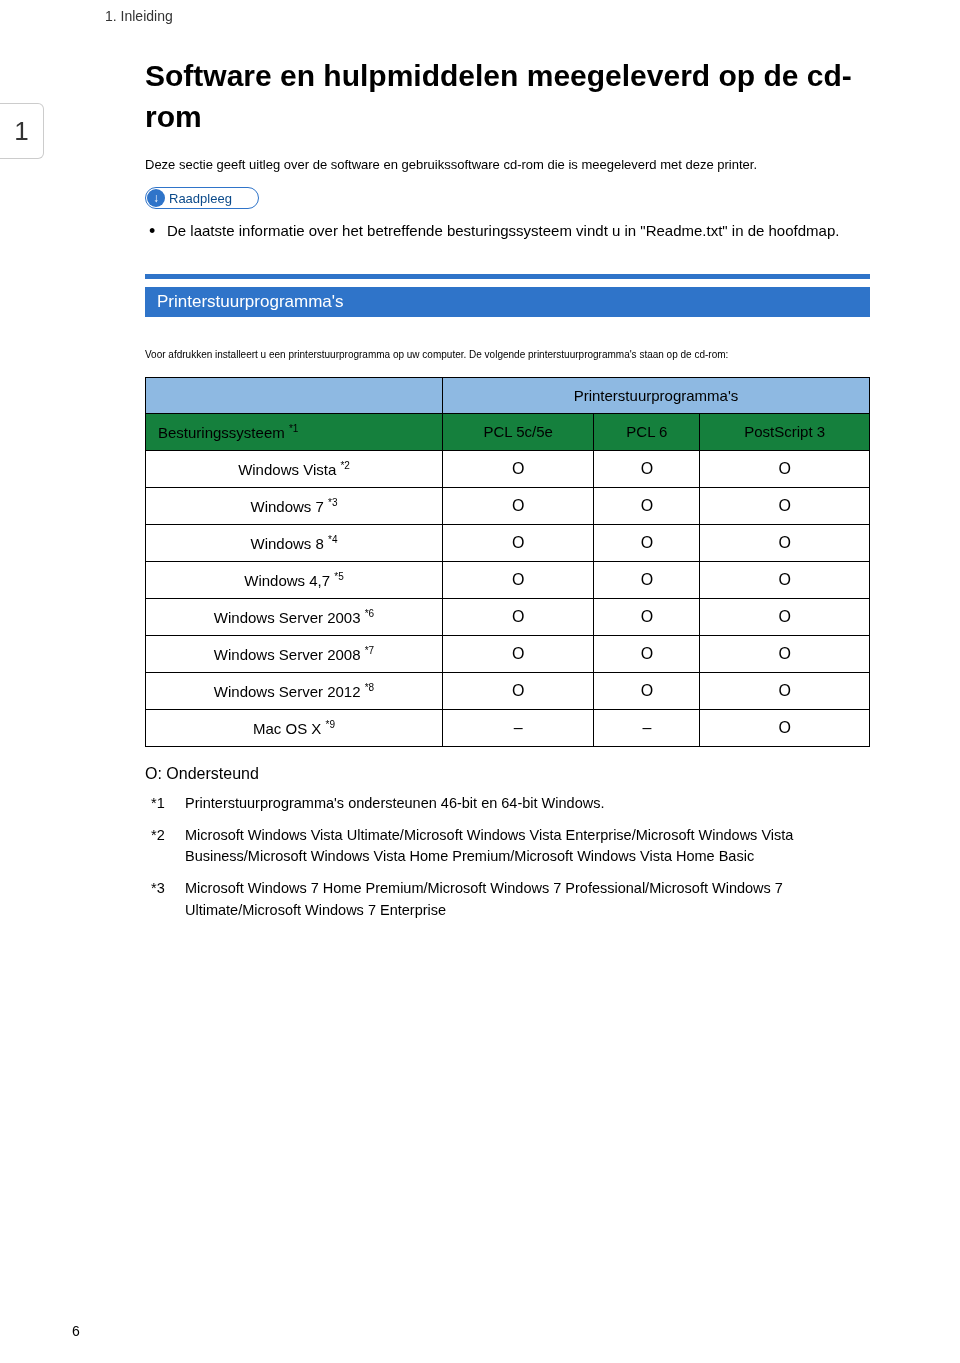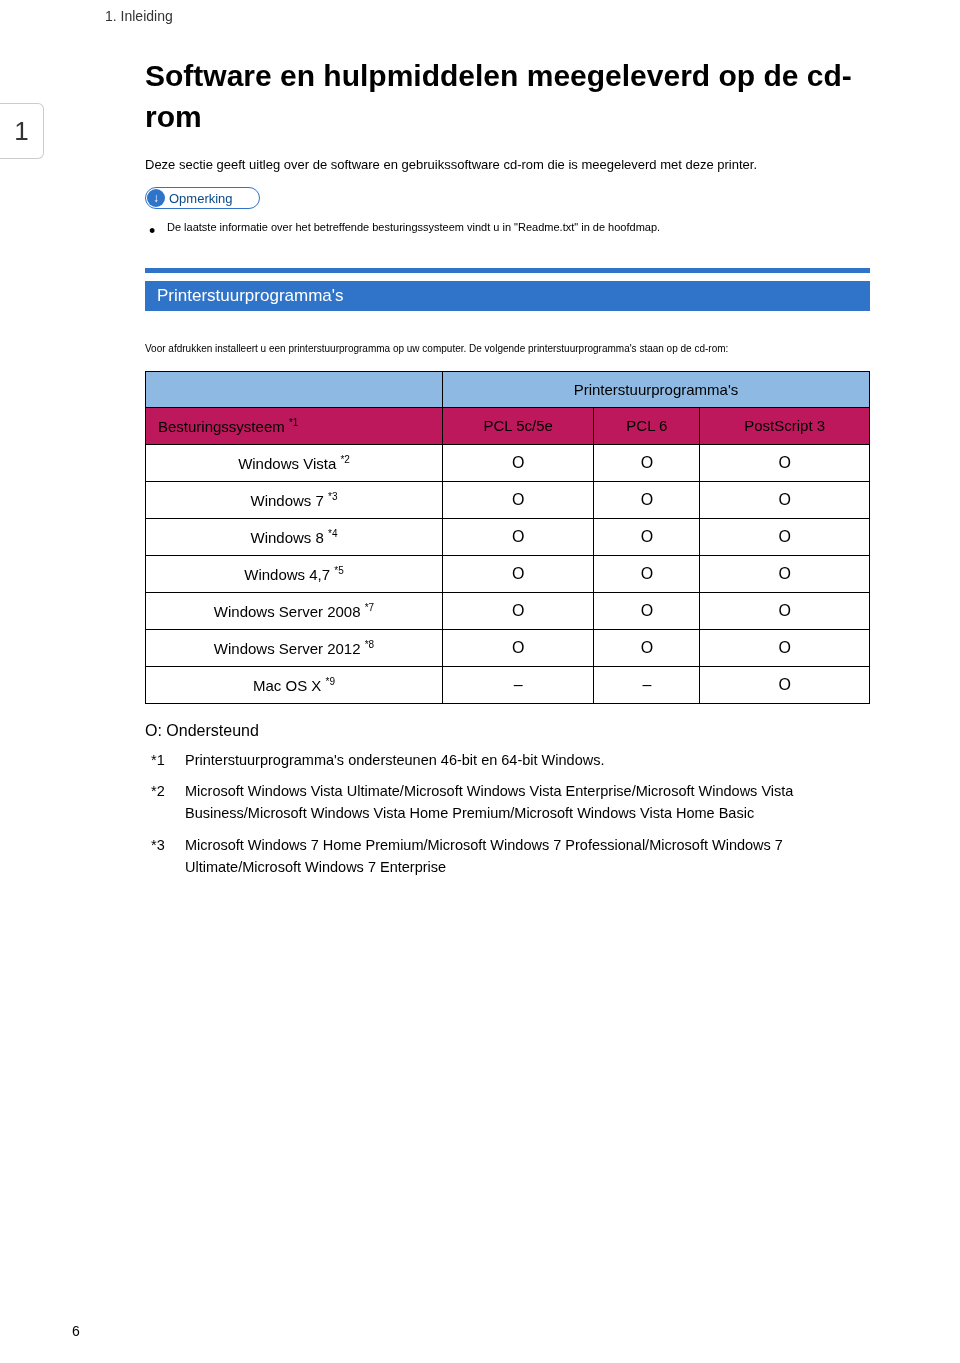--- a/index.html
+++ b/index.html
@@ -76,21 +76,21 @@
     font-size: 12px;
     font-weight: bold;
   }
   ul.bullets {
     list-style: none;
     padding-left: 22px;
     margin-bottom: 32px;
   }
   ul.bullets li {
     position: relative;
-    font-size: 11px;
+    font-size: 15px;
     line-height: 1.55;
     margin-bottom: 6px;
   }
   ul.bullets li::before {
     content: "•";
     position: absolute;
     left: -18px;
     color: #000;
     font-size: 18px;
     top: -1px;
@@ -129,21 +129,21 @@
   table.compat thead th.blank {
     background: #8eb9e2;
     border-right: 1px solid #000;
   }
   table.compat thead th.group {
     background: #8eb9e2;
     text-align: center;
     font-weight: normal;
   }
   table.compat thead tr.sub th {
-    background: #be185d;
+    background: #15803d;
     text-align: center;
     font-weight: normal;
   }
   table.compat thead tr.sub th.first {
     text-align: left;
   }
   table.compat tbody td.mark {
     text-align: center;
     font-size: 16px;
   }
@@ -181,21 +181,21 @@
 
 <div class="side-tab">1</div>
 
 <div class="content">
   <h1>Software en hulpmiddelen meegeleverd op de cd-rom</h1>
 
   <p class="intro">Deze sectie geeft uitleg over de software en gebruikssoftware cd-rom die is meegeleverd met deze printer.</p>
 
   <div class="note-badge">
     <span class="ic">↓</span>
-    <span>Opmerking</span>
+    <span>Raadpleeg</span>
   </div>
 
   <ul class="bullets">
     <li>De laatste informatie over het betreffende besturingssysteem vindt u in "Readme.txt" in de hoofdmap.</li>
   </ul>
 
   <div class="section-bar">
     <div class="title">Printerstuurprogramma's</div>
   </div>
 
@@ -235,20 +235,26 @@
           <td class="mark">O</td>
           <td class="mark">O</td>
         </tr>
         <tr>
           <td><span>Windows 4,7 </span><span class="sup">*5</span></td>
           <td class="mark">O</td>
           <td class="mark">O</td>
           <td class="mark">O</td>
         </tr>
         <tr>
+          <td><span>Windows Server 2003 </span><span class="sup">*6</span></td>
+          <td class="mark">O</td>
+          <td class="mark">O</td>
+          <td class="mark">O</td>
+        </tr>
+        <tr>
           <td><span>Windows Server 2008 </span><span class="sup">*7</span></td>
           <td class="mark">O</td>
           <td class="mark">O</td>
           <td class="mark">O</td>
         </tr>
         <tr>
           <td><span>Windows Server 2012 </span><span class="sup">*8</span></td>
           <td class="mark">O</td>
           <td class="mark">O</td>
           <td class="mark">O</td>

